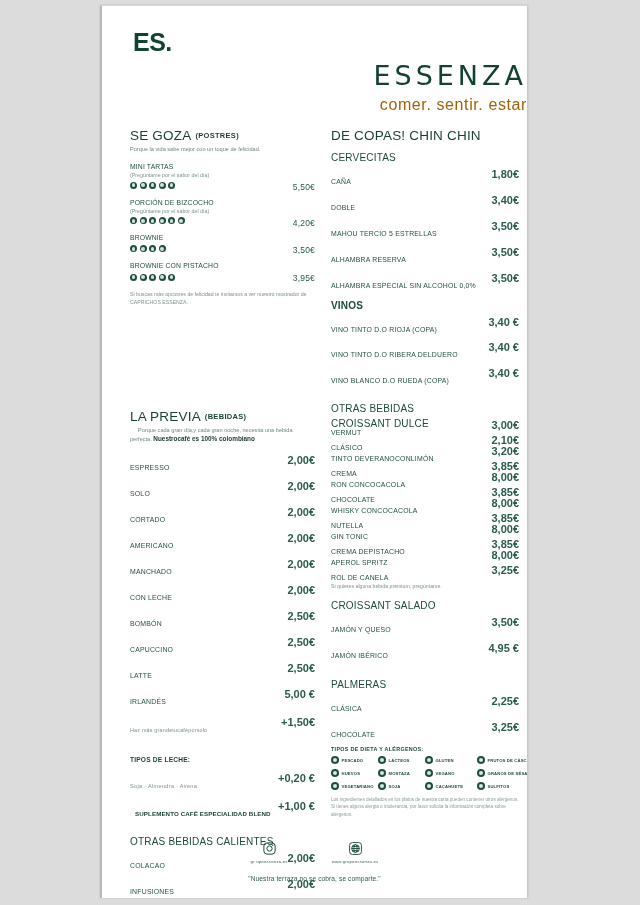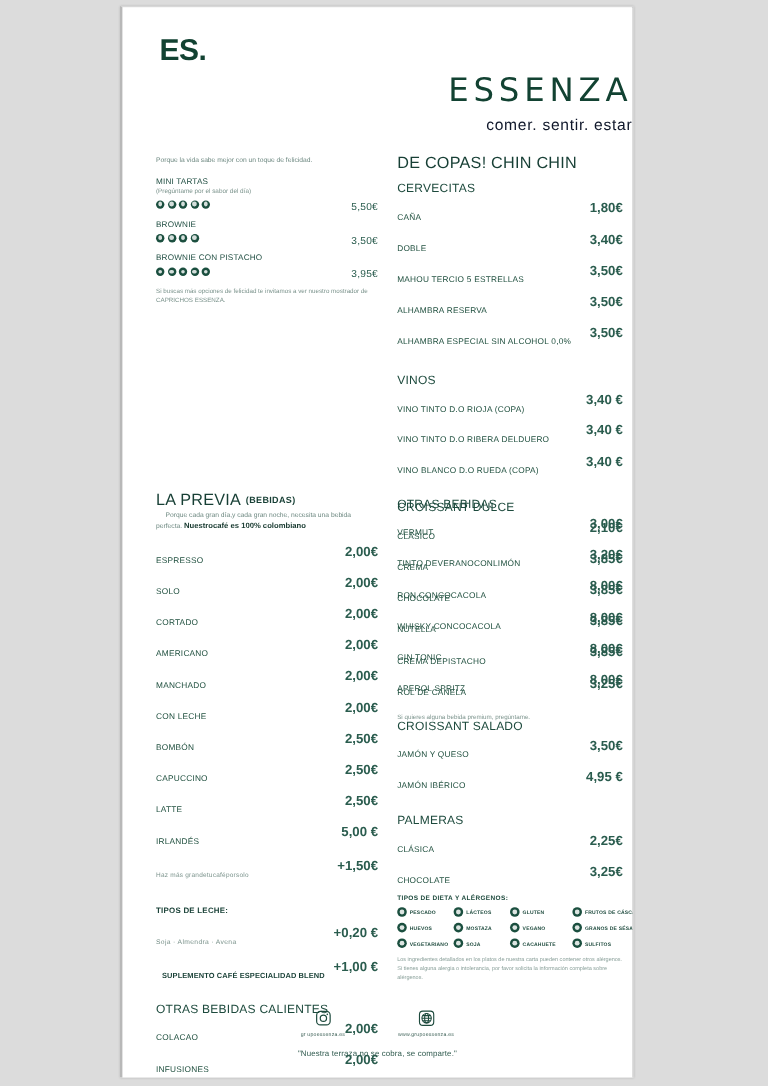--- a/index.html
+++ b/index.html
@@ -27,21 +27,21 @@
   }
   .brand {
     position: absolute; left: 0; right: 0; top: 54px;
     text-align: right;
   }
   .brand-name {
     font-size: 27px; letter-spacing: 4px; color: #124232;
     font-family: "DejaVu Sans", sans-serif; font-weight: 400;
   }
   .brand-tag {
-    font-size: 13px; color: #0f172a; letter-spacing: 0.6px;
+    font-size: 16px; color: #a16207; letter-spacing: 0.6px;
     margin-top: 5px; font-family: "Liberation Sans", sans-serif;
   }
 
   .col { position: absolute; }
   .col-left  { left: 28px;  width: 185px; }
   .col-right { left: 229px; width: 188px; }
 
   .sec-title {
     font-size: 13.5px; color: #173f35; letter-spacing: 0.2px;
     font-family: "Liberation Sans", sans-serif; font-weight: 400;
@@ -142,35 +142,51 @@
 <div class="page">
 
   <div class="logo-es">ES.</div>
 
   <div class="brand">
     <div class="brand-name">ESSENZA</div>
     <div class="brand-tag">comer. sentir. estar</div>
   </div>
 
   <div class="col col-left" style="top:122px;">
+    <div class="sec-title">
+      <span>SE GOZA</span><span class="paren">(POSTRES)</span>
+    </div>
     <div class="sec-sub">Porque la vida sabe mejor con un toque de felicidad.</div>
     <div id="se-goza-items" style="margin-top:9px;">
         <div class="item" style="margin-bottom: 9px;">
           <div class="item-name">MINI TARTAS</div>
           <div class="item-note">(Pregúntame por el sabor del día)</div>
           <div class="badges">
             <span class="badge"></span>
             <span class="badge"></span>
             <span class="badge"></span>
             <span class="badge"></span>
             <span class="badge"></span>
           </div>
           <div class="price" style="top:20px">5,50€</div>
         </div>
         <div class="item" style="margin-bottom: 9px;">
+          <div class="item-name">PORCIÓN DE BIZCOCHO</div>
+          <div class="item-note">(Pregúntame por el sabor del día)</div>
+          <div class="badges">
+            <span class="badge"></span>
+            <span class="badge"></span>
+            <span class="badge"></span>
+            <span class="badge"></span>
+            <span class="badge"></span>
+            <span class="badge"></span>
+          </div>
+          <div class="price" style="top:20px">4,20€</div>
+        </div>
+        <div class="item" style="margin-bottom: 9px;">
           <div class="item-name">BROWNIE</div>
           <div class="badges">
             <span class="badge"></span>
             <span class="badge"></span>
             <span class="badge"></span>
             <span class="badge"></span>
           </div>
           <div class="price" style="top:12px">3,50€</div>
         </div>
         <div class="item" style="margin-bottom: 9px;">
@@ -192,21 +208,21 @@
     <div class="sec-title">DE COPAS! CHIN CHIN</div>
     <div id="de-copas-groups">
         <div class="grp-title">CERVECITAS</div>
         <div class="rows">
           <div class="row"><span class="row-name">CAÑA</span><span class="row-price">1,80€</span></div>
           <div class="row"><span class="row-name">DOBLE</span><span class="row-price">3,40€</span></div>
           <div class="row"><span class="row-name">MAHOU TERCIO 5 ESTRELLAS</span><span class="row-price">3,50€</span></div>
           <div class="row"><span class="row-name">ALHAMBRA RESERVA</span><span class="row-price">3,50€</span></div>
           <div class="row"><span class="row-name">ALHAMBRA ESPECIAL SIN ALCOHOL 0,0%</span><span class="row-price">3,50€</span></div>
         </div>
-        <div class="grp-title" style="margin-top: 16px;">VINOS</div>
+        <div class="grp-title" style="margin-top: 4px; font-weight: bold;">VINOS</div>
         <div class="rows">
           <div class="row"><span class="row-name">VINO TINTO D.O RIOJA (copa)</span><span class="row-price">3,40 €</span></div>
           <div class="row"><span class="row-name">VINO TINTO D.O RIBERA DELDUERO</span><span class="row-price">3,40 €</span></div>
           <div class="row"><span class="row-name">VINO BLANCO D.O RUEDA (copa)</span><span class="row-price">3,40 €</span></div>
         </div>
         <div class="grp-title" style="margin-top: 12px;">OTRAS BEBIDAS</div>
         <div class="rows">
           <div class="row"><span class="row-name">VERMUT</span><span class="row-price">3,00€</span></div>
           <div class="row"><span class="row-name">TINTO DEVERANOCONLIMÓN</span><span class="row-price">3,20€</span></div>
           <div class="row"><span class="row-name">RON CONCOCACOLA</span><span class="row-price">8,00€</span></div>

